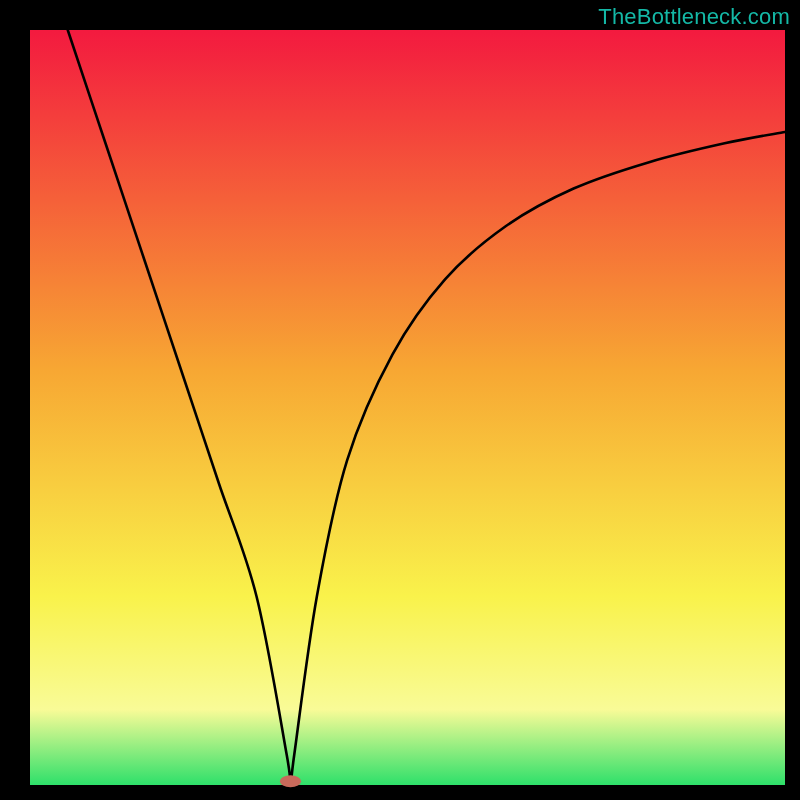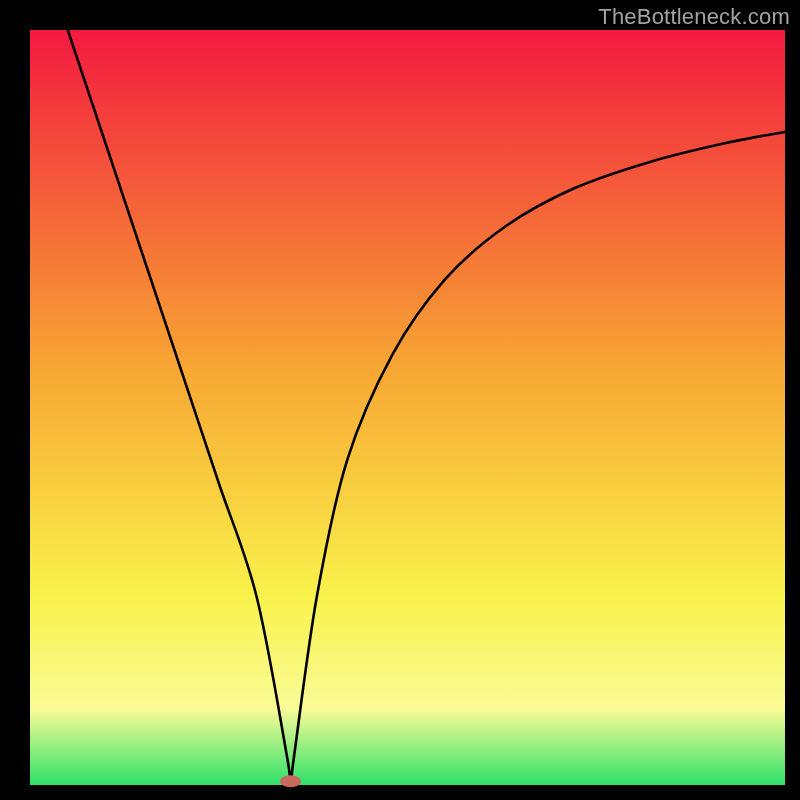--- a/index.html
+++ b/index.html
@@ -14,21 +14,21 @@
   .frame {
     position: relative;
     width: 800px;
     height: 800px;
     background: #000;
   }
   .watermark {
     position: absolute;
     top: 4px;
     right: 10px;
-    color: #a3a3a3;
+    color: #14b8a6;
     font-size: 22px;
     font-weight: 500;
     letter-spacing: 0.2px;
     z-index: 10;
   }
   svg {
     position: absolute;
     top: 0;
     left: 0;
   }

